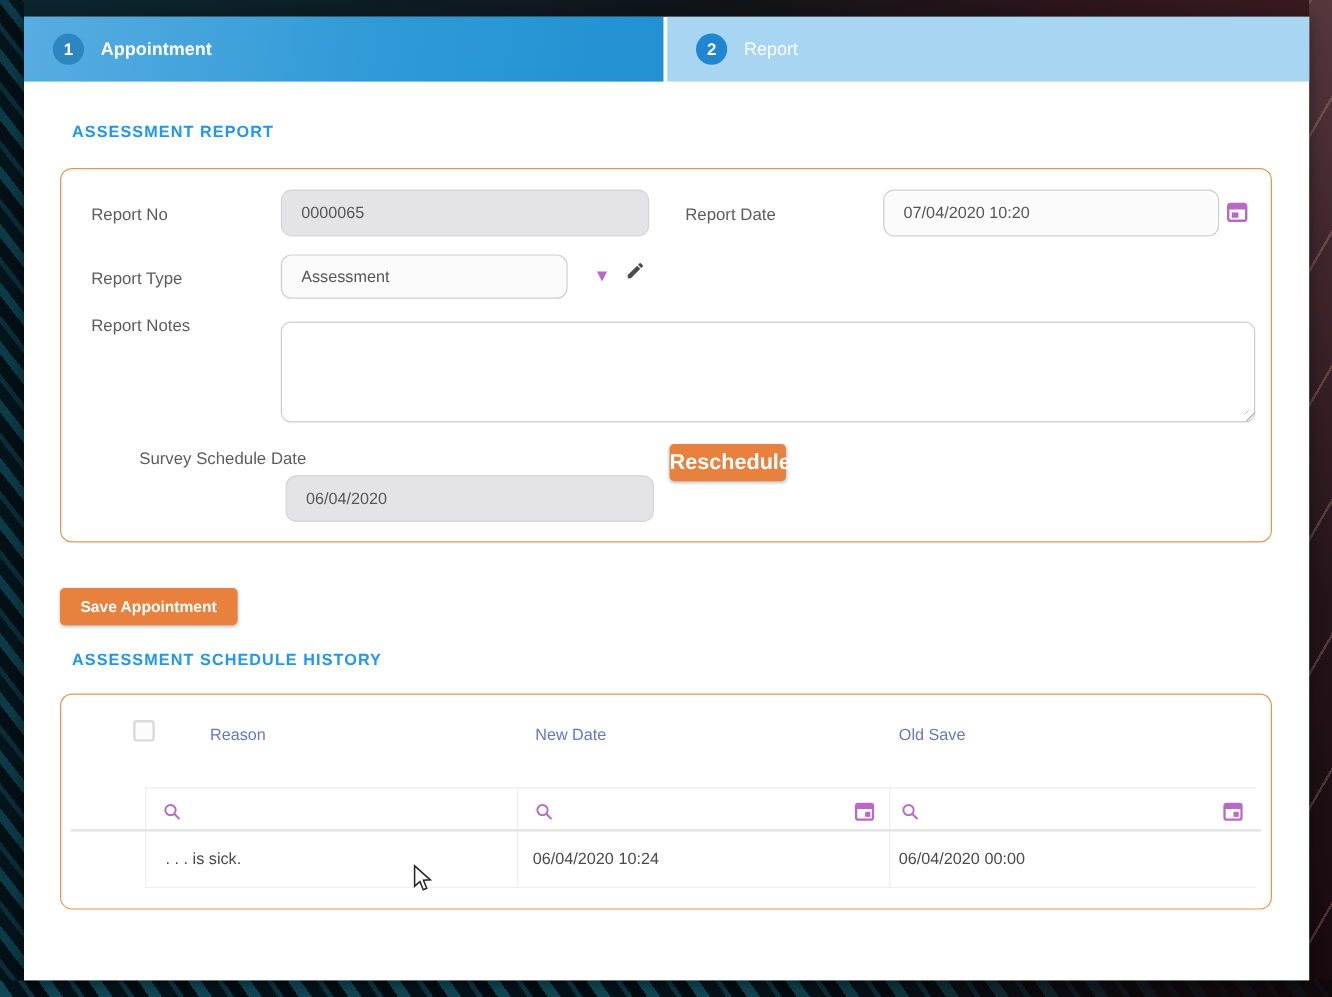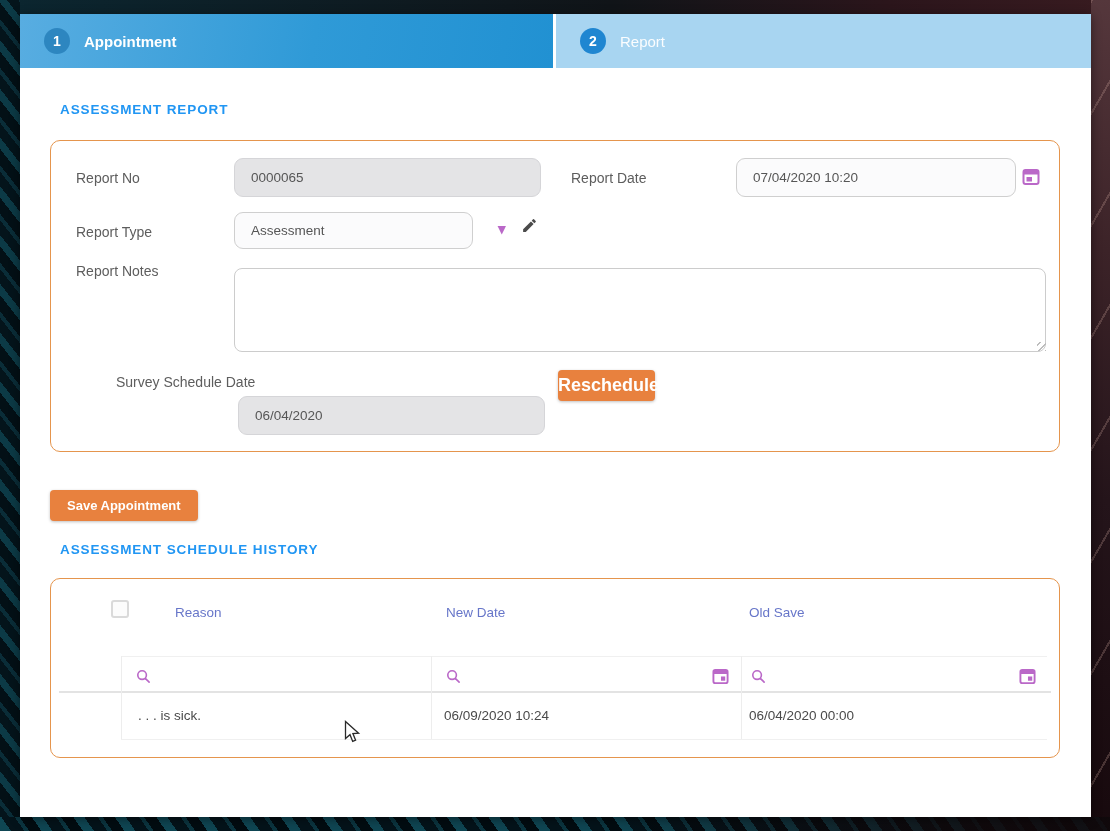--- a/index.html
+++ b/index.html
@@ -182,21 +182,21 @@
       <svg width="17" height="18" viewBox="0 0 18 19">
         <rect x="1.5" y="3" width="15" height="14" rx="2" fill="none" stroke="#ba68c8" stroke-width="2"></rect>
         <path d="M3.5 3h11a2 2 0 0 1 2 2v2.5h-15V5a2 2 0 0 1 2-2z" fill="#ba68c8"></path>
         <rect x="9.5" y="10" width="4.5" height="4.5" fill="#ba68c8"></rect>
       </svg>
     </div>
 
     <div class="hline strong" style="top:112px;"></div>
 
     <div class="cell" style="left:87px;  top:129px;">. . .  is sick.</div>
-    <div class="cell" style="left:393px; top:129px;">06/09/2020 10:24</div>
+    <div class="cell" style="left:393px; top:129px;">06/04/2020 10:24</div>
     <div class="cell" style="left:698px; top:129px;">06/04/2020 00:00</div>
 
     <div class="hline" style="top:160px;"></div>
 
     <div class="vline" style="left:70px;"></div>
     <div class="vline" style="left:380px;"></div>
     <div class="vline" style="left:690px;"></div>
   </div>
 </div>
 

